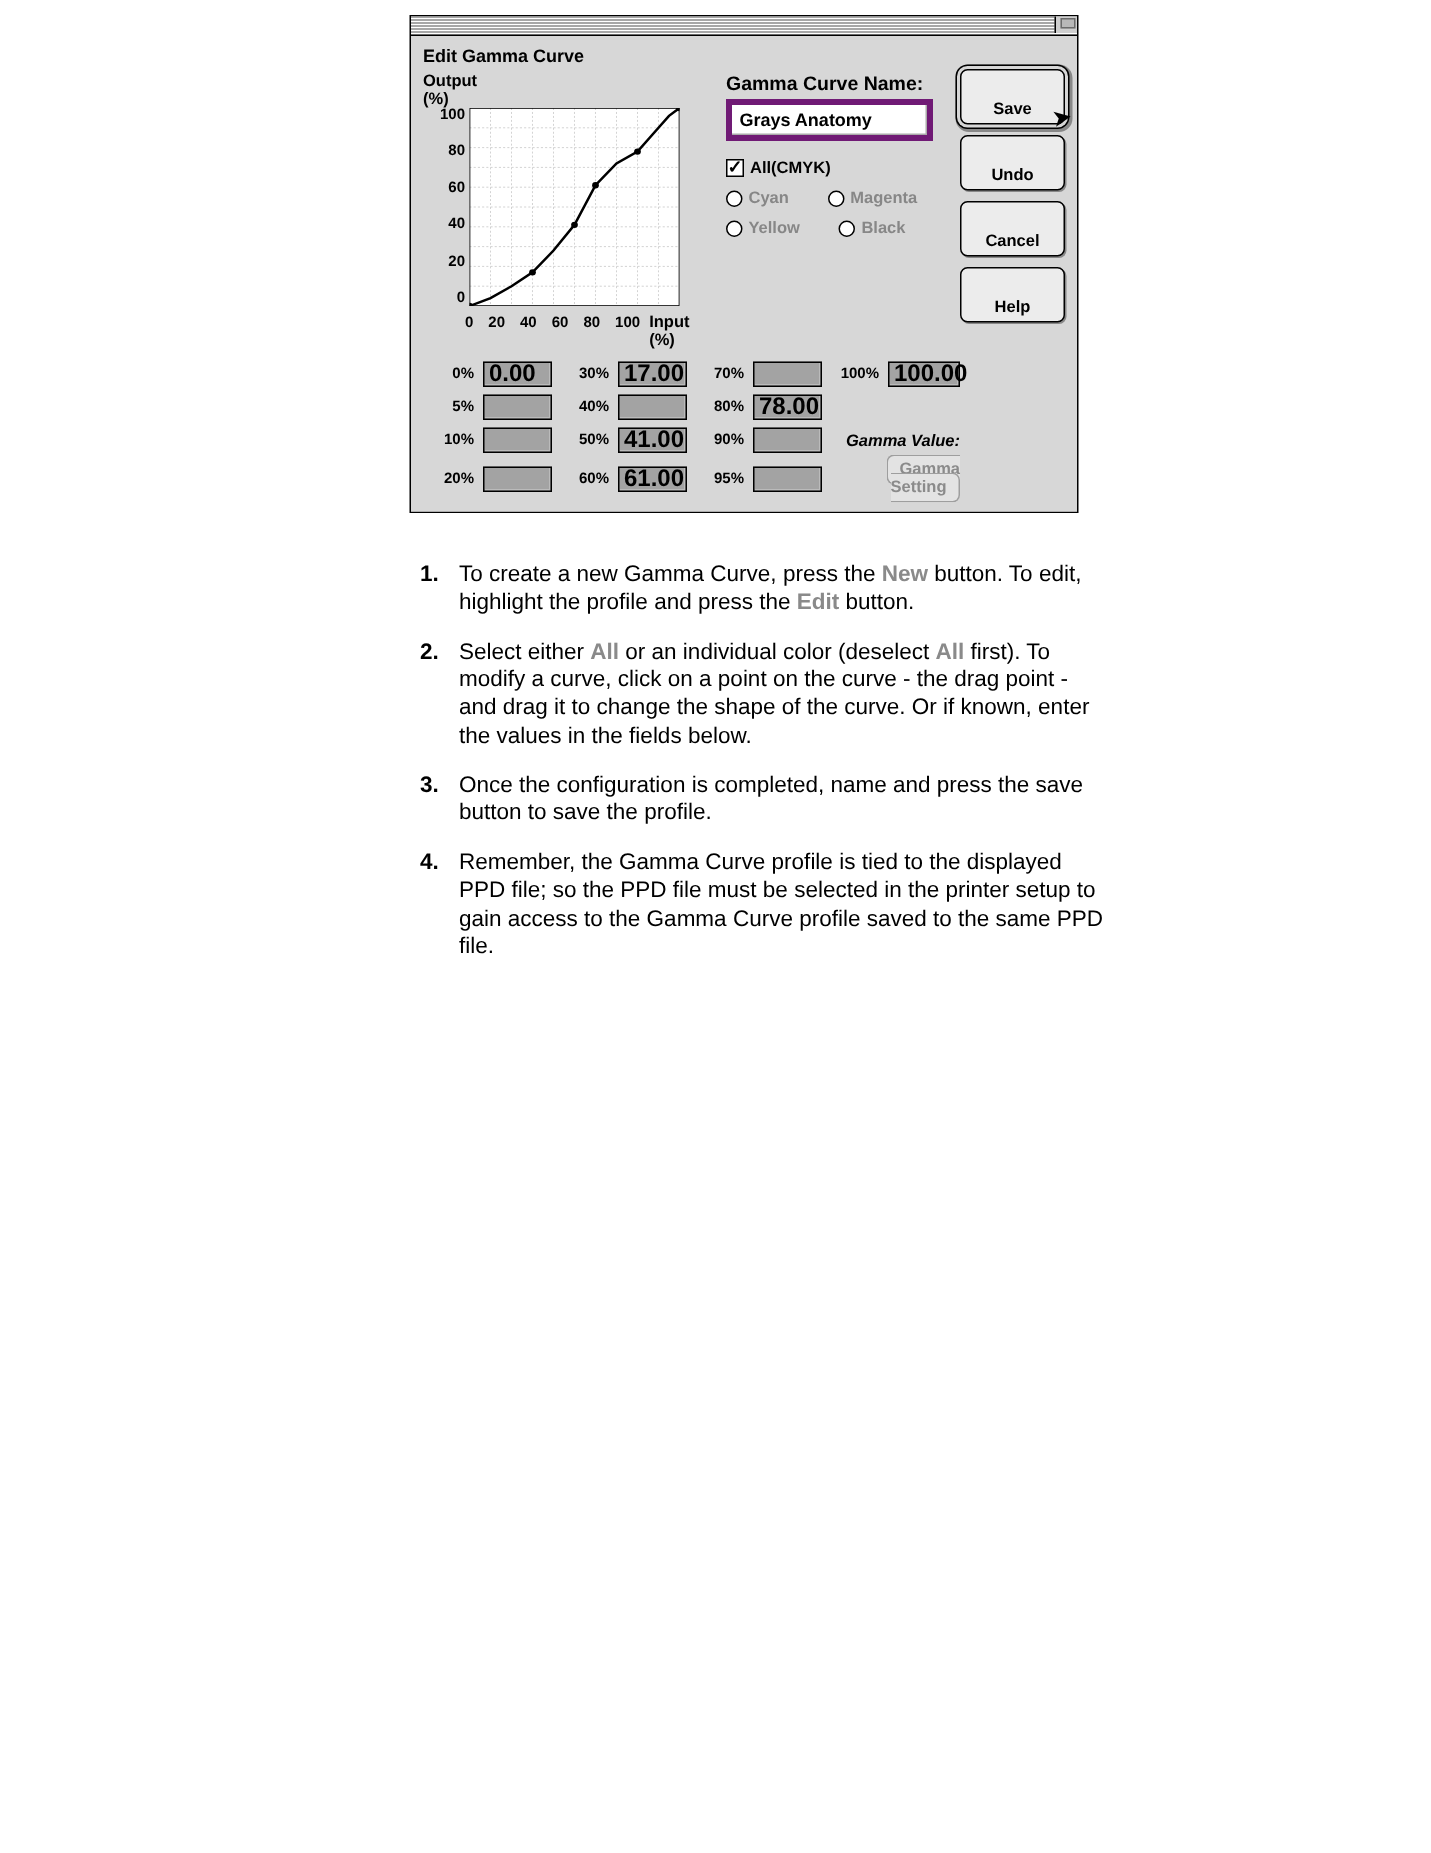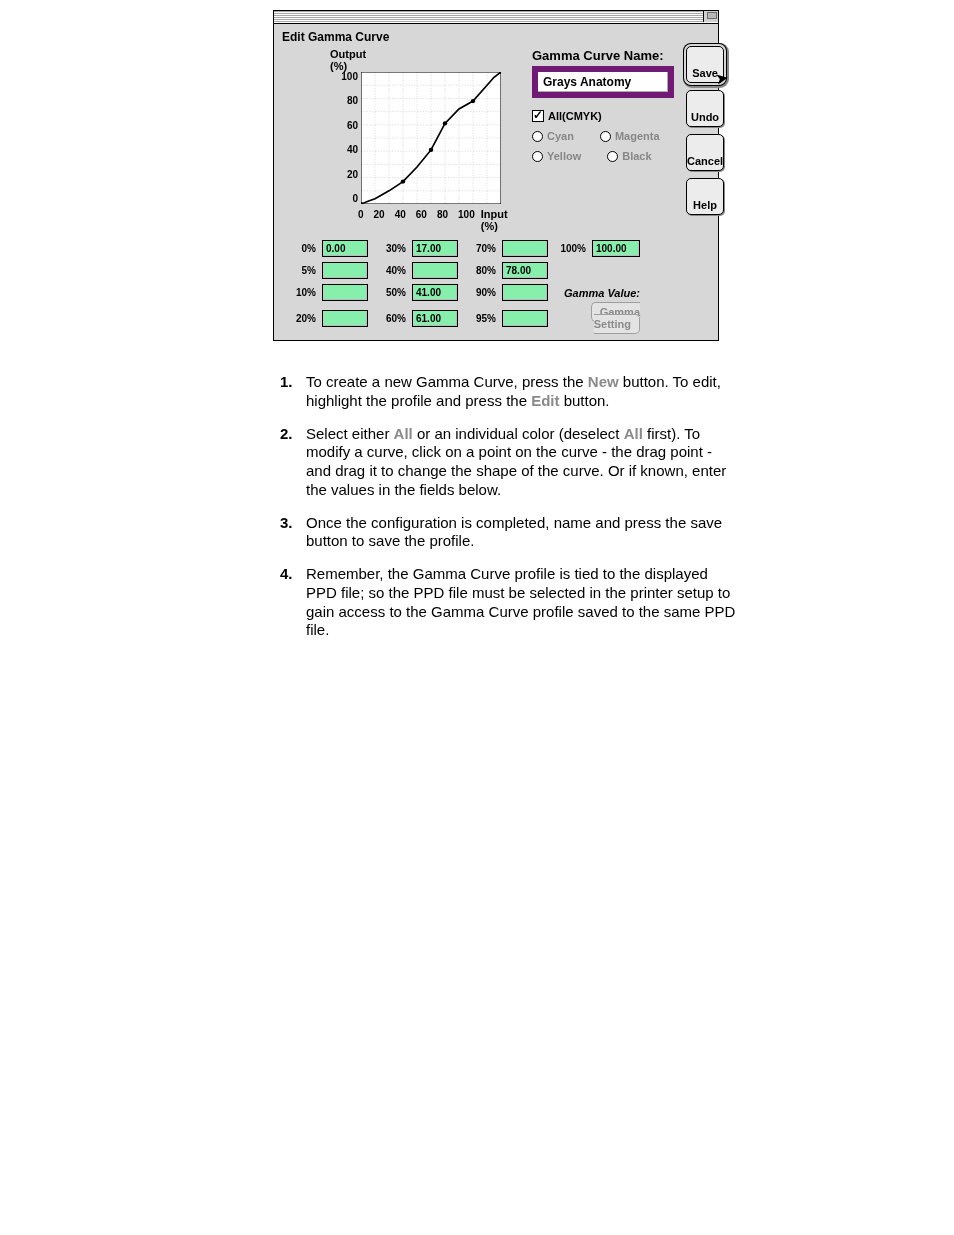--- a/index.html
+++ b/index.html
@@ -60,21 +60,20 @@
     font-family: "Verdana", "Geneva", sans-serif;
   }
   .win-title {
     font-weight: bold;
     font-size: 12px;
     margin: 0 0 4px 0;
   }
   .upper {
     display: flex;
     gap: 12px;
-    margin-left: 48px;
   }
   
   .chart-col { width: 190px; }
   .output-lbl {
     font-weight: bold;
     font-size: 11px;
     line-height: 12px;
   }
   .chart-row {
     display: flex;
@@ -121,21 +120,21 @@
   }
   
   .right-col { flex: 1; position: relative; }
   .gc-name-lbl {
     font-weight: bold;
     font-size: 13px;
     margin-bottom: 3px;
   }
   .name-field {
     background: #fff;
-    border: 6px solid #701a75;
+    border: 4px solid #701a75;
     font-weight: bold;
     font-size: 12px;
     padding: 3px 5px;
     width: 120px;
     box-shadow: inset -1px -1px 0 #aaa;
   }
   .color-group {
     margin-top: 12px;
     font-size: 11px;
   }
@@ -206,25 +205,25 @@
     margin-top: 8px;
     display: grid;
     grid-template-columns: 36px 46px 36px 46px 36px 46px 36px 48px;
     gap: 5px 4px;
     font-size: 10px;
     font-weight: bold;
     align-items: center;
   }
   .val-grid .pct { text-align: right; padding-right: 2px; }
   .val-grid .fld {
-    background: #86efac;
+    background: #a3a3a3;
     border: 1px solid #000;
     height: 15px;
     padding: 0 3px;
-    font-size: 10px;
+    font-size: 16px;
     font-weight: bold;
     line-height: 15px;
     box-shadow: inset -1px -1px 0 #bbb;
   }
   .gamma-value-lbl {
     font-weight: bold;
     font-size: 11px;
     font-style: italic;
   }
   .gamma-setting-btn {

